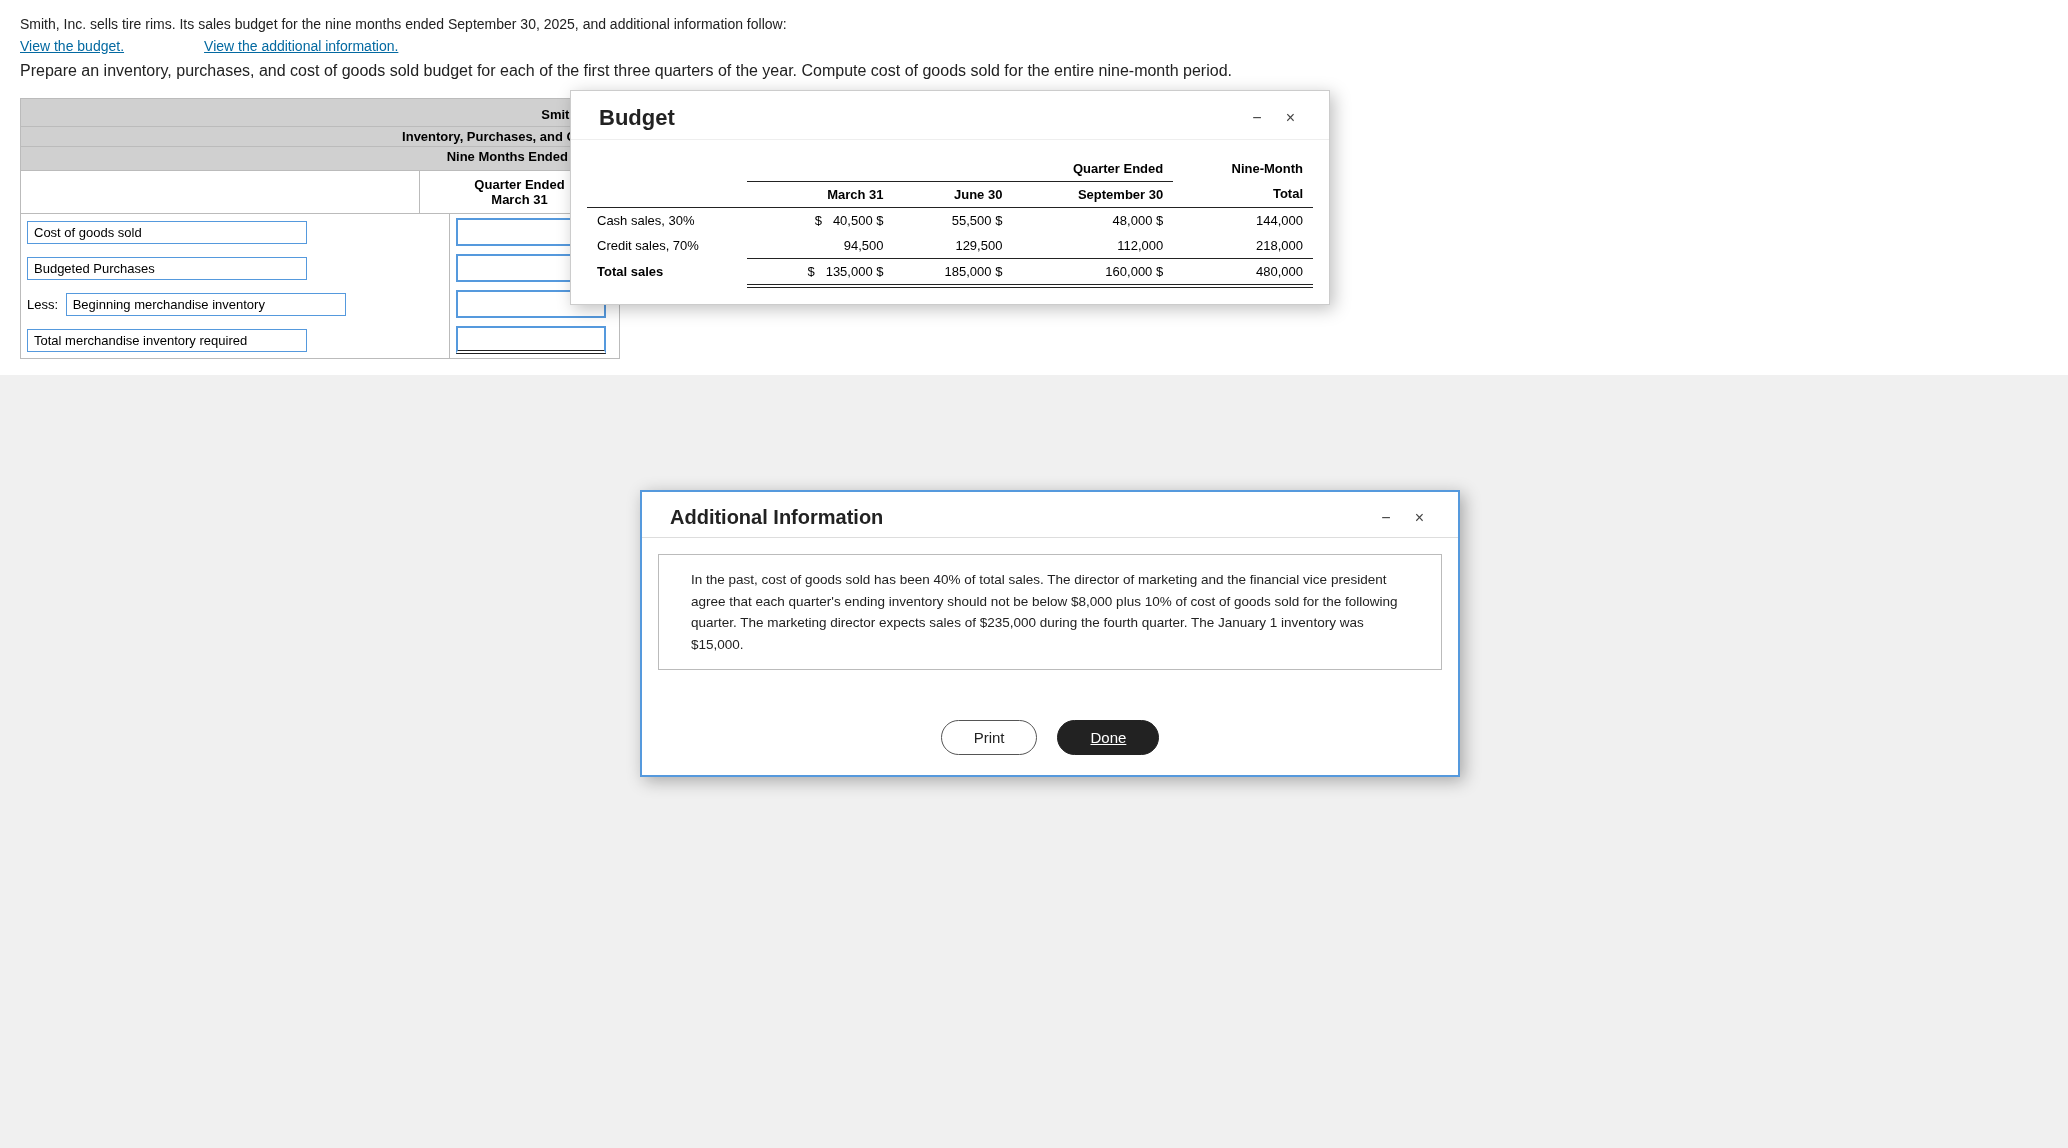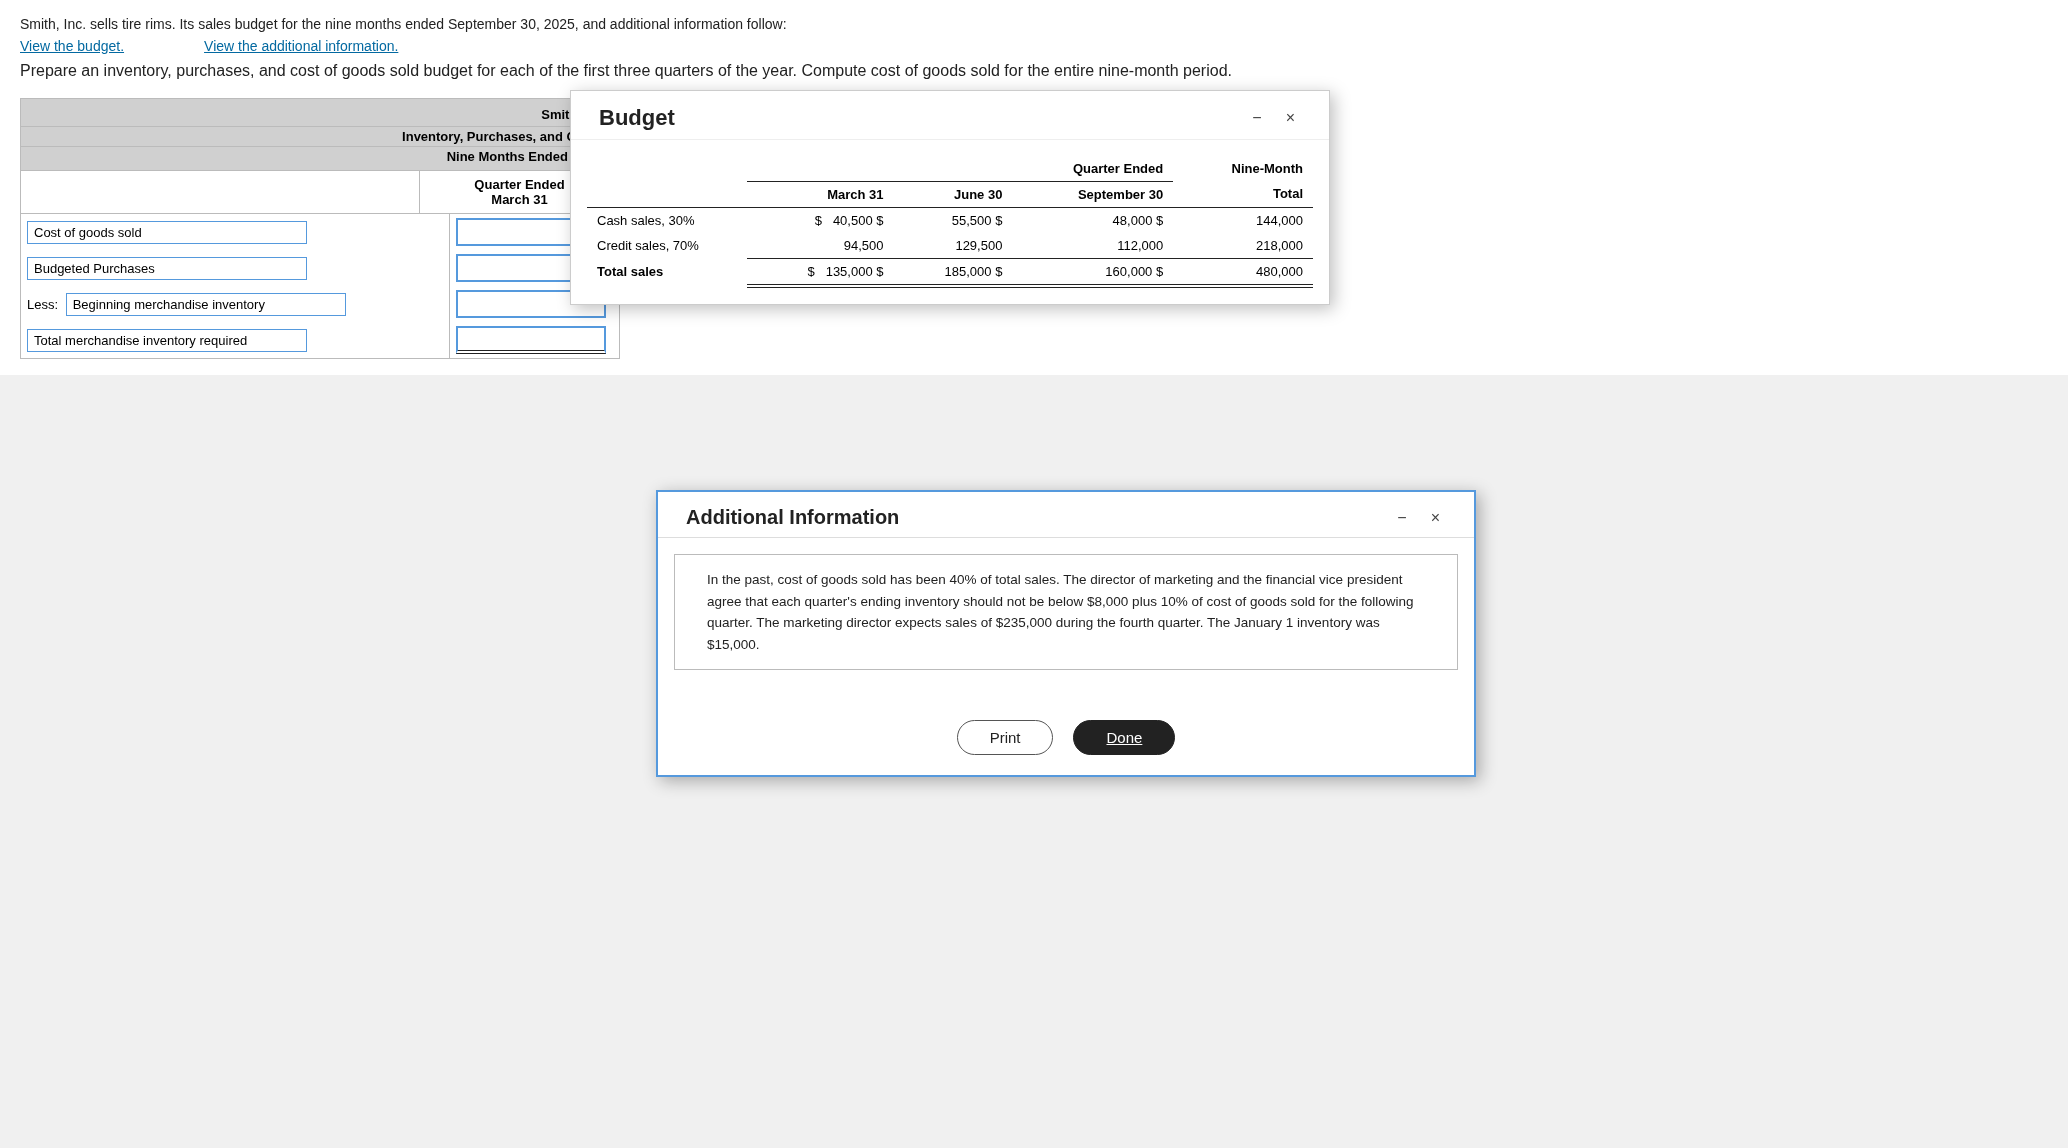--- a/index.html
+++ b/index.html
@@ -206,21 +206,21 @@
       width: 160px;
     }
     .budget-table .col-header-row th {
       border-bottom: 1px solid #222;
     }
 
     
     .modal-additional {
       position: absolute;
       top: 490px;
-      left: 656px;
+      left: 640px;
       width: 820px;
       background: #fff;
       border: 2px solid #5599dd;
       box-shadow: 4px 4px 16px rgba(0,0,0,0.3);
       z-index: 20;
     }
     .modal-additional .modal-header {
       border-bottom: 1px solid #ddd;
     }
     .modal-additional .modal-title {

